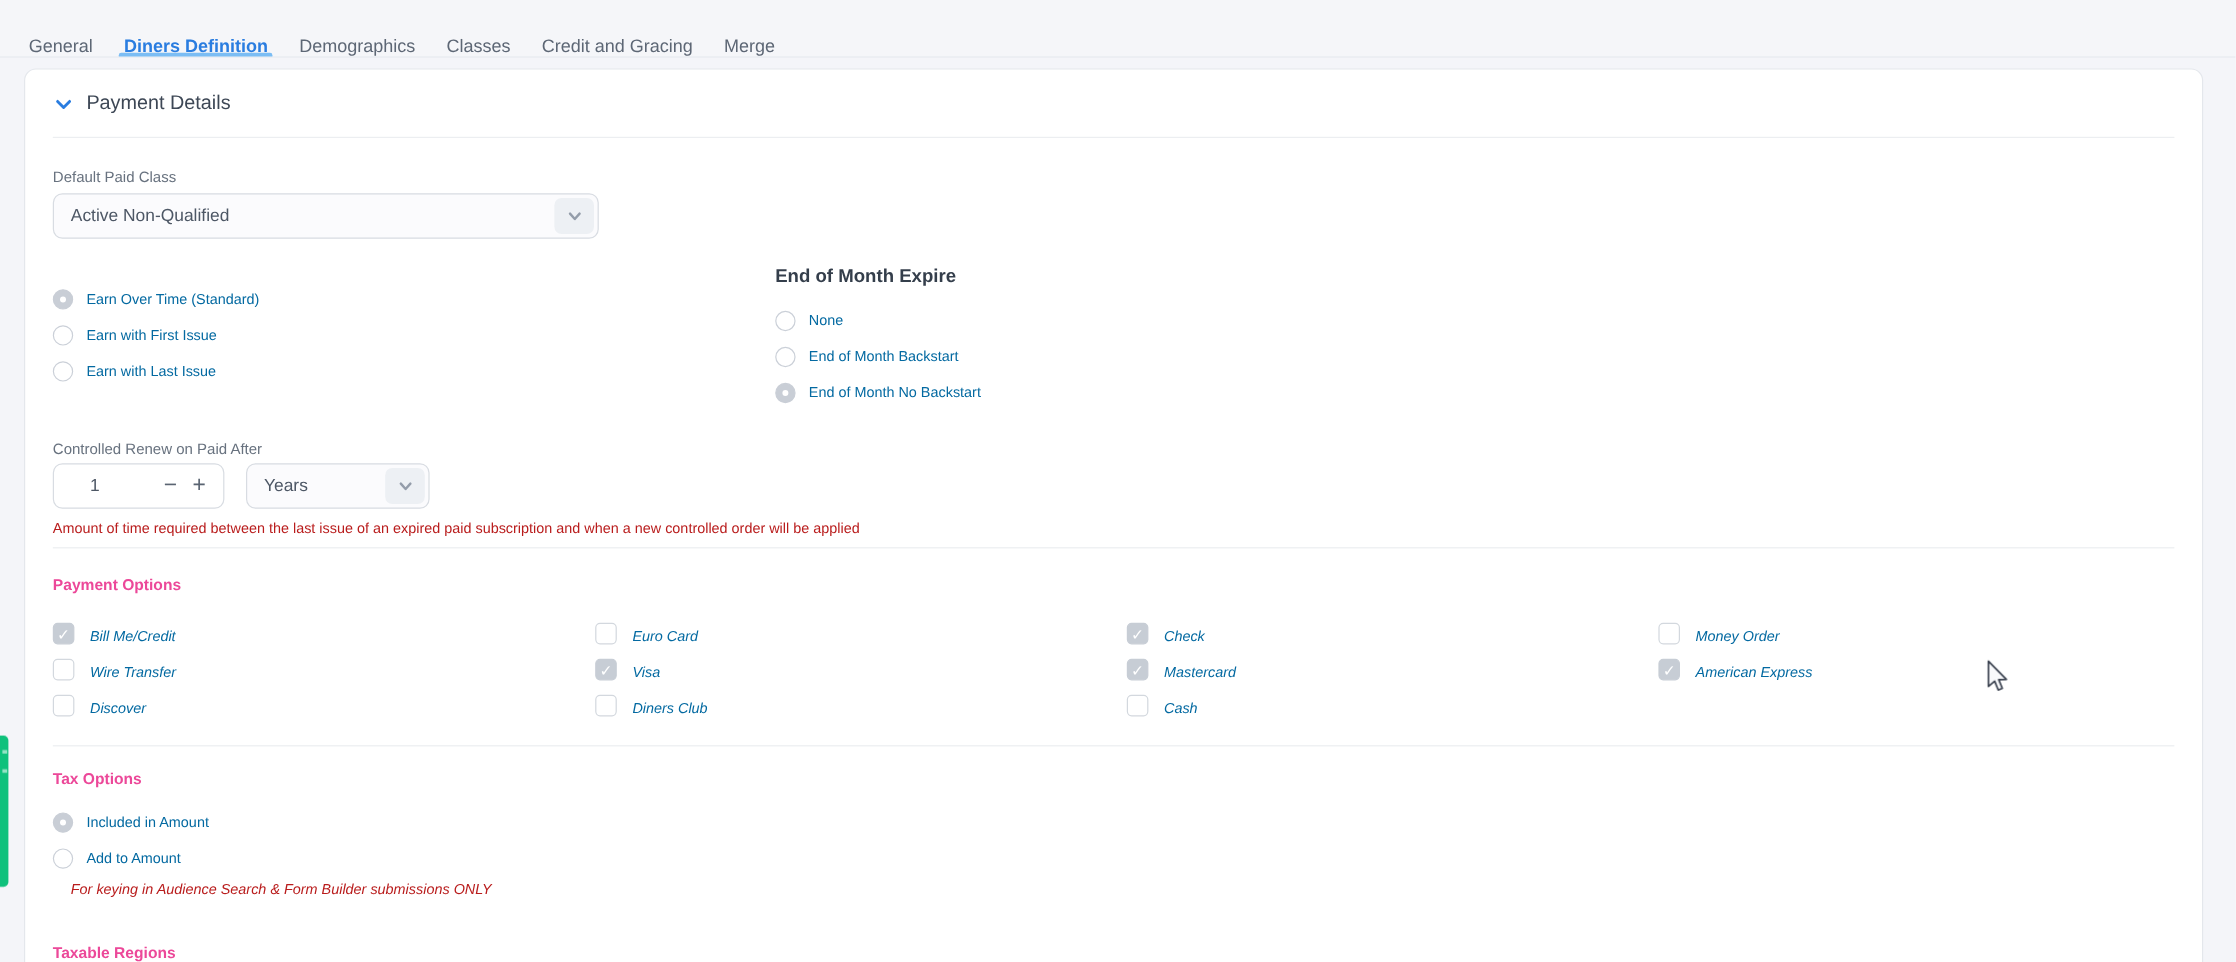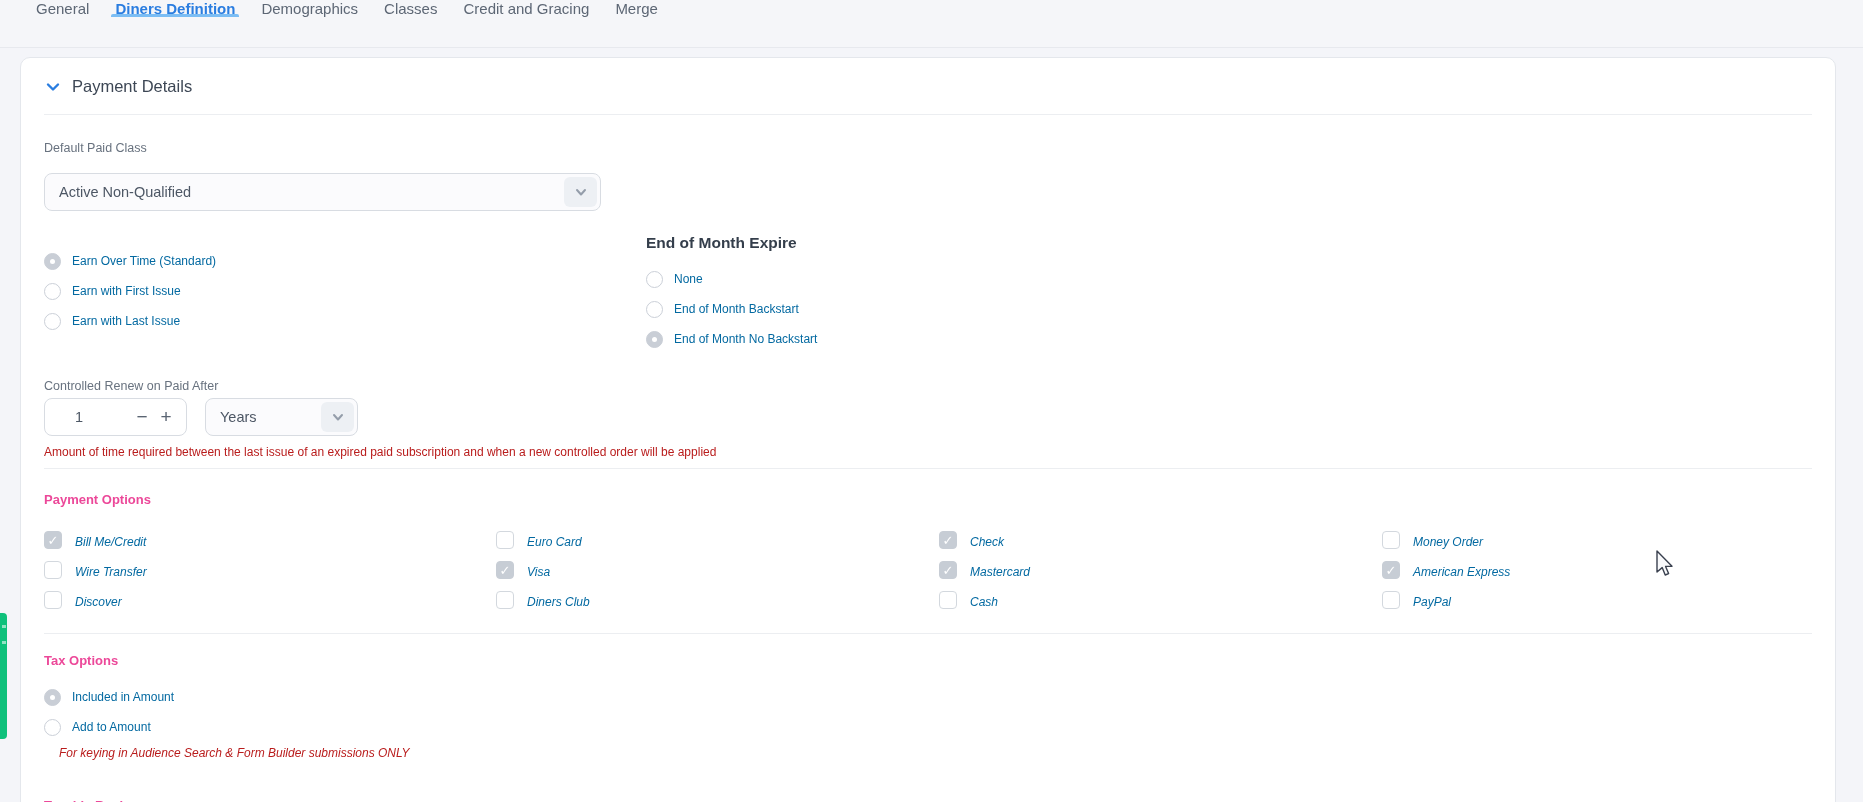--- a/index.html
+++ b/index.html
@@ -1,41 +1,41 @@
 <!DOCTYPE html>
 <html><head>
 <meta charset="utf-8">
 <style>
   * { margin:0; padding:0; box-sizing:border-box; }
   html,body { width:1863px; height:802px; overflow:hidden;
     font-family:"Liberation Sans","DejaVu Sans",sans-serif;
     background:#f4f5f9; }
 
   
-  .tabbar { height:48px; display:flex; align-items:flex-start; padding-left:34px;
+  .tabbar { height:48px; display:flex; align-items:flex-end; padding-left:22px;
     border-bottom:1px solid #e7e9ee; background:#f5f6f9; }
   .tab { position:relative; display:flex; align-items:center; padding:0 2px;
     margin-right:22px; font-size:15px; color:#5d6775; cursor:pointer; white-space:nowrap; }
   .tab.on { color:#2a7de0; font-weight:700; }
   .tab.on::after { content:""; position:absolute; left:-2px; right:-2px; bottom:0;
     height:3px; background:#7bbdf4; border-radius:2px 2px 0 0; }
 
   
   .card { margin:9px 27px 0 20px; background:#ffffff; border:1px solid #e4e7ec;
     border-radius:10px; height:760px; padding:0 23px; overflow:hidden; }
 
   .sec-head { display:flex; align-items:center; gap:10px; padding-top:19px; }
   .sec-head .chev { width:18px; height:18px; flex:0 0 auto; }
   .sec-title { font-size:16.5px; color:#3d4755; }
 
   .hr { border-top:1px solid #eceef1; margin-top:18px; }
 
   .small-label { margin-top:26px; font-size:12.5px; color:#68727f; }
 
-  .select { position:relative; margin-top:18px; width:557px; height:38px;
+  .select { position:relative; margin-top:6px; width:455px; height:38px;
     background:#fbfbfd; border:1px solid #d8dce2; border-radius:8px;
     display:flex; align-items:center; cursor:pointer; }
   .select .val { padding-left:14px; font-size:14.5px; color:#4d5765; }
   .select .btn { position:absolute; right:3px; top:3px; width:33px; height:30px;
     background:#edf0f4; border-radius:6px; display:flex; align-items:center; justify-content:center; }
 
   
   .two-col { display:flex; margin-top:23px; }
   .col-l { width:602px; }
   .group-title { font-size:15.5px; font-weight:600; color:#343e4b; }
@@ -213,24 +213,20 @@
       <span class="dim-label">Discover</span>
     </div>
     <div class="cb-row">
       <span class="cb"></span>
       <span class="dim-label">Diners Club</span>
     </div>
     <div class="cb-row">
       <span class="cb"></span>
       <span class="dim-label">Cash</span>
     </div>
-    <div class="cb-row">
-      <span class="cb"></span>
-      <span class="dim-label">PayPal</span>
-    </div>
   </div>
 
   <div class="hr mt24"></div>
 
   <div class="bold-title mt19">Tax Options</div>
   <div class="radio-list rl-mt14">
     <div class="radio-row">
       <span class="radio on"></span>
       <span class="dim-label">Included in Amount</span>
     </div>

